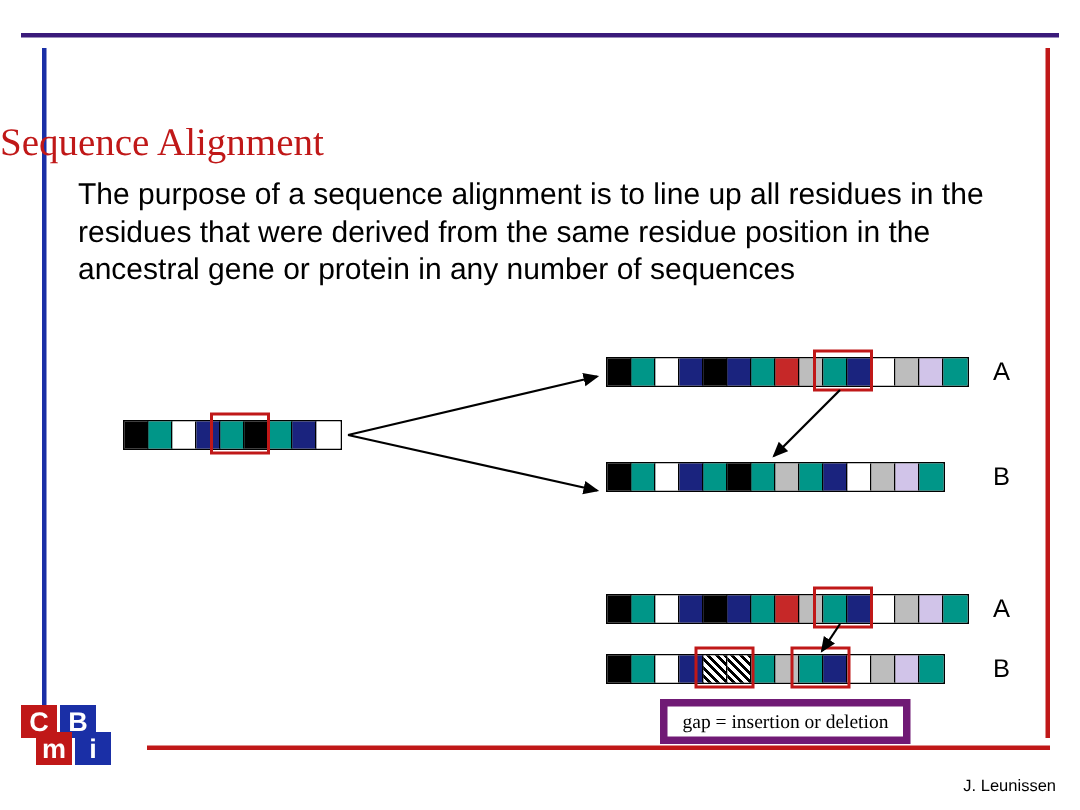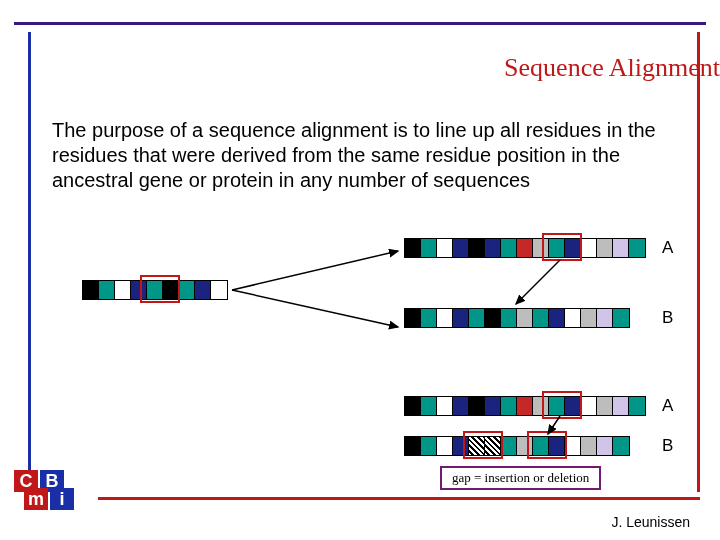--- a/index.html
+++ b/index.html
@@ -32,23 +32,23 @@
   .right-rule {
     position: absolute;
     top: 32px;
     right: 20px;
     width: 3px;
     height: 460px;
     background: #c01818;
   }
   .title {
     position: absolute;
-    top: 53px;
+    top: 80px;
     left: 0; right: 0;
-    text-align: right;
+    text-align: left;
     font-size: 26px;
     color: #c01818;
     font-family: "Times New Roman", serif;
   }
   .body-text {
     position: absolute;
     top: 118px;
     left: 52px;
     right: 60px;
     font-size: 20px;
@@ -82,21 +82,21 @@
     background: transparent;
   }
   .label {
     position: absolute;
     font-size: 17px;
     font-family: Arial, sans-serif;
   }
   .arrow-svg { position: absolute; overflow: visible; }
   .gapbox {
     position: absolute;
-    border: 2px solid #701a75;
+    border: 5px solid #701a75;
     font-size: 13px;
     padding: 2px 10px;
     font-family: "Times New Roman", serif;
   }
   .logo {
     position: absolute;
     left: 14px;
     bottom: 24px;
     display: grid;
     grid-template-columns: 24px 24px;
@@ -118,23 +118,23 @@
   .bottom-rule {
     position: absolute;
     left: 98px;
     right: 20px;
     bottom: 40px;
     height: 3px;
     background: #c01818;
   }
   .footer {
     position: absolute;
-    right: 30px;
+    right: 16px;
     bottom: 10px;
-    font-size: 14px;
+    font-size: 11px;
     color: #000;
   }
 </style>
 </head>
 <body>
 
 <div class="top-rule"></div>
 <div class="left-rule"></div>
 <div class="right-rule"></div>
 

